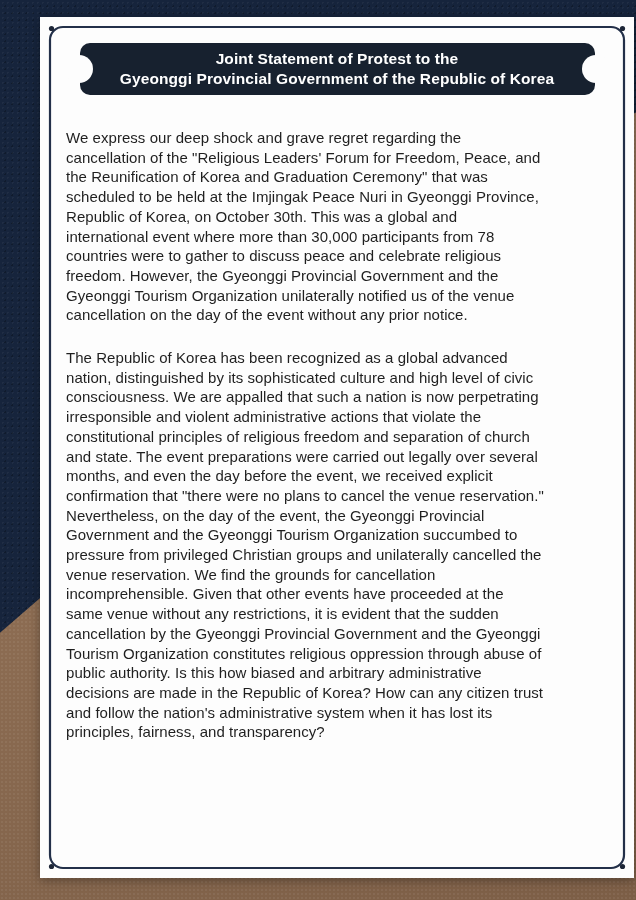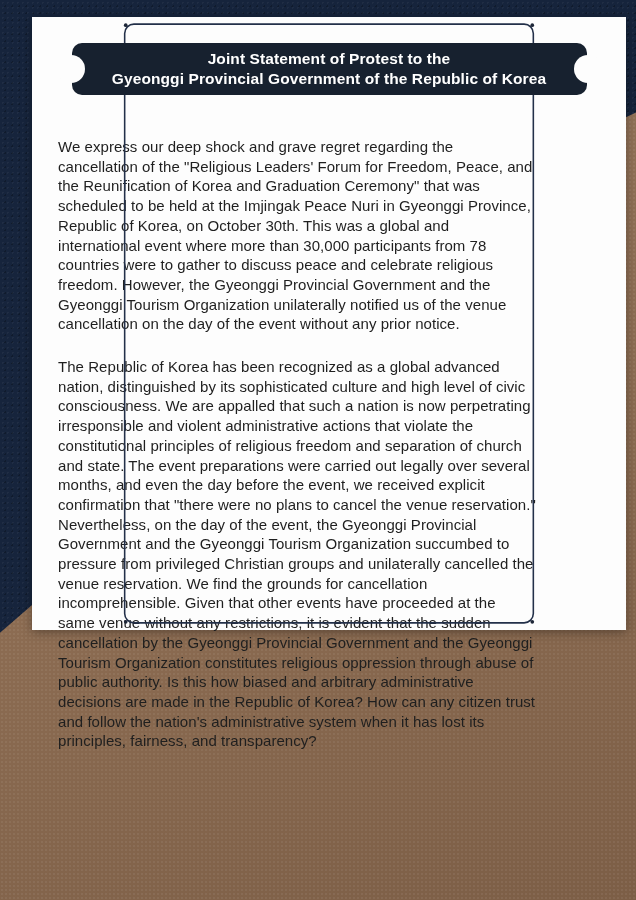--- a/index.html
+++ b/index.html
@@ -28,22 +28,22 @@
   }
   .bg-brown::after {
     content: "";
     position: absolute; inset: 0;
     background-image: radial-gradient(rgba(255,255,255,0.06) 1px, transparent 1px);
     background-size: 4px 4px;
   }
   
   .card {
     position: absolute;
-    left: 32px; top: 17px;
-    width: 594px; height: 613px;
+    left: 40px; top: 17px;
+    width: 594px; height: 861px;
     background: #FDFDFD;
     box-shadow: 0 2px 10px rgba(0,0,0,0.35);
   }
   .frame-svg {
     position: absolute; inset: 0;
     width: 100%; height: 100%;
     pointer-events: none;
   }
   
   .plaque {
@@ -73,21 +73,21 @@
   .plaque-title {
     color: #FFFFFF;
     font-weight: bold;
     font-size: 15.5px;
     line-height: 20px;
     text-align: center;
     white-space: pre-line;
     letter-spacing: 0.1px;
   }
   .content {
-    margin: 42px 24px 0 26px;
+    margin: 33px 24px 0 26px;
     width: 544px;
   }
   .content p {
     margin: 0 0 23px 0;
     color: #1F1F1F;
     font-size: 15px;
     line-height: 19.7px;
     white-space: pre-line;
     letter-spacing: 0.05px;
   }

